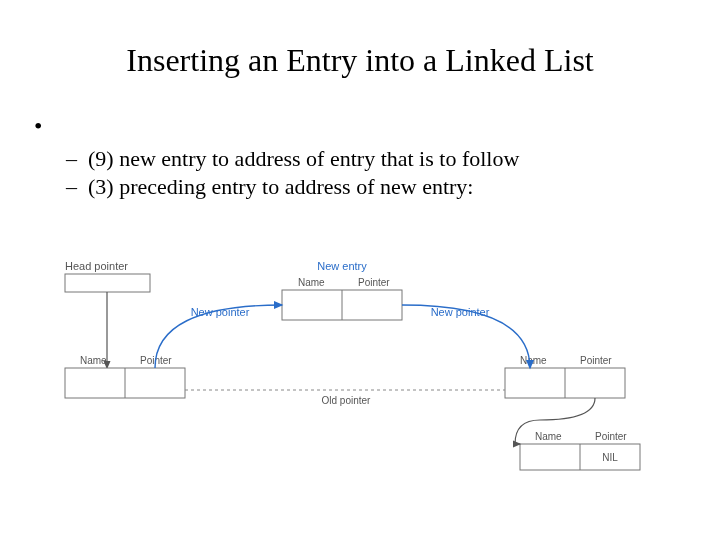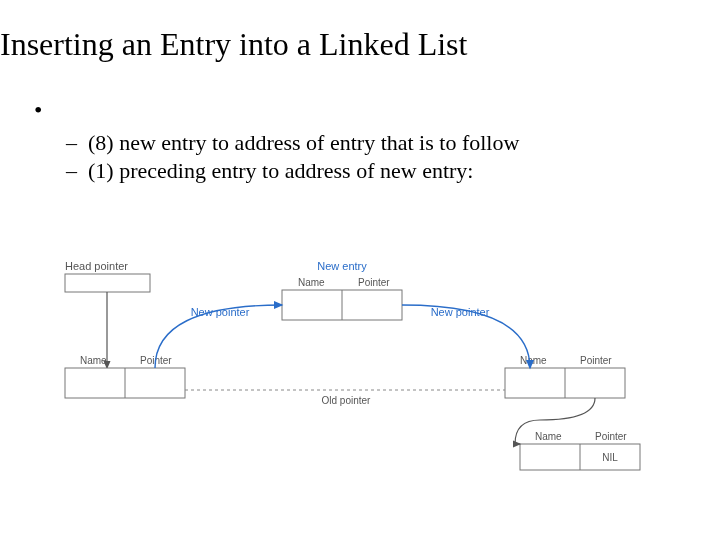--- a/index.html
+++ b/index.html
@@ -6,22 +6,22 @@
   body {
     width: 720px;
     height: 540px;
     background: #fff;
     font-family: "Times New Roman", Times, serif;
     color: #000;
     position: relative;
   }
   .title {
     font-size: 32px;
-    text-align: left;
-    margin-top: 26px;
+    text-align: center;
+    margin-top: 42px;
     font-weight: normal;
   }
   .bullets {
     margin-top: 34px;
     margin-left: 34px;
     font-size: 24px;
   }
   .bullet-row { display: flex; }
   .bullet-mark { width: 24px; flex: 0 0 24px; }
   .sub-bullets {
@@ -53,25 +53,25 @@
 <h1 class="title">Inserting an Entry into a Linked List</h1>
 
 <div class="bullets">
   <div class="bullet-row">
     <span class="bullet-mark">•</span>
   </div>
 </div>
 <div class="sub-bullets">
   <div class="sub-row">
     <span class="sub-mark">–</span>
-    <span>(8) new entry to address of entry that is to follow</span>
+    <span>(9) new entry to address of entry that is to follow</span>
   </div>
   <div class="sub-row">
     <span class="sub-mark">–</span>
-    <span>(1) preceding entry to address of new entry:</span>
+    <span>(3) preceding entry to address of new entry:</span>
   </div>
 </div>
 
 <svg class="diagram" viewBox="0 0 600 230">
   <defs>
     <marker id="ah" markerWidth="8" markerHeight="8" refX="6" refY="3" orient="auto">
       <path d="M0,0 L7,3 L0,6 Z" fill="#555"></path>
     </marker>
     <marker id="ahb" markerWidth="8" markerHeight="8" refX="6" refY="3" orient="auto">
       <path d="M0,0 L7,3 L0,6 Z" fill="#2a6dc9"></path>

